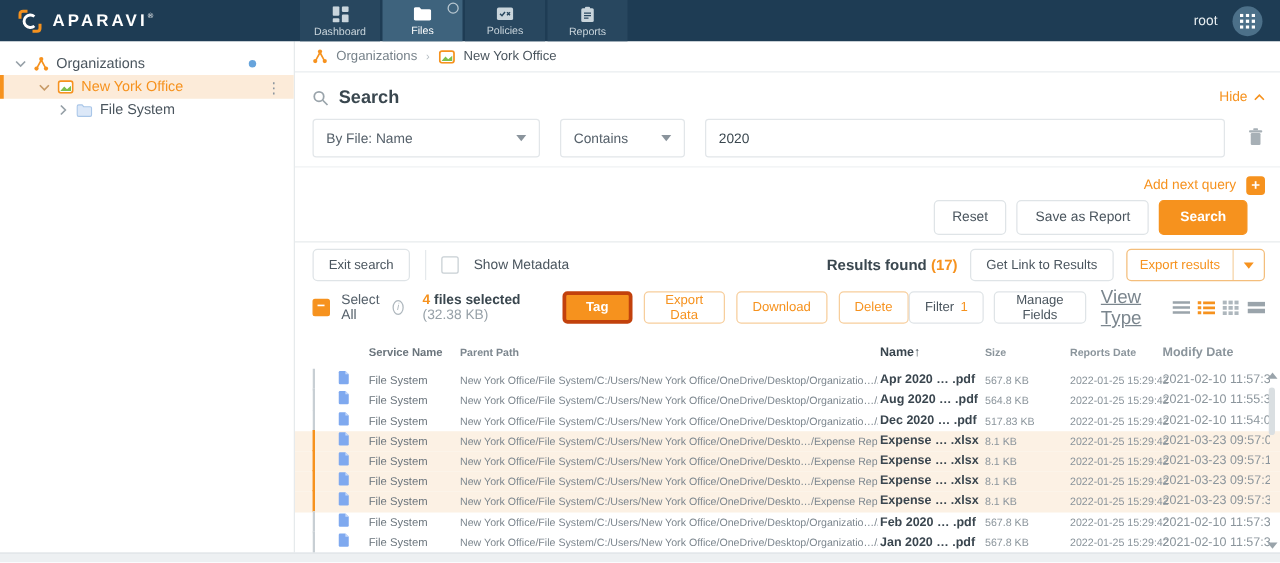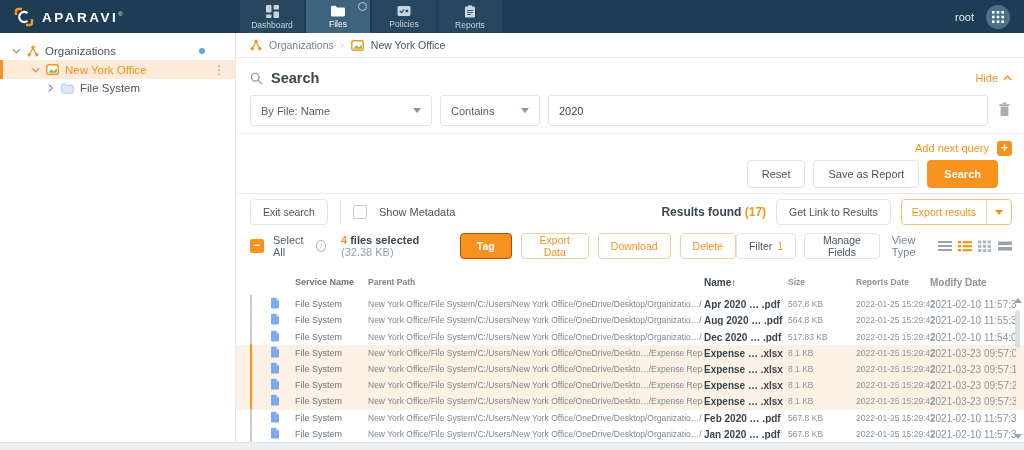--- a/index.html
+++ b/index.html
@@ -35,21 +35,21 @@
   
   .main { position:absolute; left:236px; top:33px; width:788px; height:409px; background:#fff; }
   .breadcrumb { position:absolute; left:0; top:0; right:0; height:25px; display:flex; align-items:center; gap:7px; padding-left:14px; background:#fff; border-bottom:1px solid #E9EDEF; font-size:10.5px; color:#77828A; }
   .breadcrumb .cur { color:#4A555E; }
   .breadcrumb .sep { color:#B6BEC4; font-size:9px; }
 
   .search-head { position:absolute; left:14px; right:12px; top:31px; height:28px; display:flex; align-items:center; justify-content:space-between; }
   .search-title { display:flex; align-items:center; gap:8px; font-size:14.5px; font-weight:700; color:#3A474F; }
   .hide-link { display:flex; align-items:center; gap:5px; color:#F6921E; font-size:11px; cursor:pointer; }
 
-  .query-row { position:absolute; left:14px; right:12px; top:62px; height:31px; display:flex; gap:8px; align-items:center; }
+  .query-row { position:absolute; left:14px; right:12px; top:62px; height:31px; display:flex; gap:16px; align-items:center; }
   .select { border:1px solid #E2E6E9; border-radius:3px; background:#fff; height:31px; display:flex; align-items:center; justify-content:space-between; padding:0 10px; font-size:11px; color:#55606A; cursor:pointer; }
   .sel-field { width:182px; }
   .sel-op { width:100px; }
   .caret { width:0; height:0; border-left:4px solid transparent; border-right:4px solid transparent; border-top:5px solid #8A949C; }
   .qinput { flex:1; height:31px; border:1px solid #E2E6E9; border-radius:3px; padding:0 10px; font-size:11px; color:#3A474F; font-family:"Liberation Sans",sans-serif; outline:none; }
   .trash-btn { width:16px; height:18px; flex:0 0 auto; background:none; border:none; cursor:pointer; padding:0; }
 
   .divider1 { position:absolute; left:0; right:0; top:100px; height:1px; background:#EFF2F4; }
   .addnext { position:absolute; right:12px; top:107px; height:16px; display:flex; align-items:center; gap:8px; }
   .addnext .txt { color:#F6921E; font-size:11px; }
@@ -80,25 +80,25 @@
   .btn-export .cwrap { display:flex; align-items:center; padding:0 8px; border-left:1px solid #F6D3A6; }
   .btn-export .caret { border-top-color:#F6921E; }
 
   .sel-row { position:absolute; left:14px; right:12px; top:200px; height:26px; display:flex; align-items:center; justify-content:space-between; }
   .sel-left { display:flex; align-items:center; gap:9px; }
   .sel-label { font-size:11px; color:#55606A; }
   .iinfo { width:12px; height:12px; border:1px solid #AEB7BD; border-radius:50%; color:#AEB7BD; font-size:8px; line-height:10px; text-align:center; font-style:italic; }
   .sel-count-wrap { font-size:11px; color:#97A1A8; margin-left:6px; margin-right:8px; }
   .sel-count-wrap .n { color:#F6921E; font-weight:700; }
   .sel-count-wrap .t { color:#3A474F; font-weight:700; }
-  .btn-tag { background:#F6921E; border:1px solid #c2410c; color:#fff; font-weight:700; height:26px; font-size:10.5px; padding:0 16px; border-radius:4px; cursor:pointer; }
+  .btn-tag { background:#F6921E; border:3px solid #c2410c; color:#fff; font-weight:700; height:26px; font-size:10.5px; padding:0 16px; border-radius:4px; cursor:pointer; }
   .btn-orange-outline { border:1px solid #F7CE9C; background:#fff; color:#F6921E; height:26px; font-size:10.5px; padding:0 12px; border-radius:4px; display:inline-flex; align-items:center; cursor:pointer; font-family:"Liberation Sans",sans-serif; }
   .sel-right { display:flex; align-items:center; gap:8px; }
   .btn-filter .n { color:#F6921E; margin-left:5px; }
-  .viewtype-label { font-size:11px; color:#7B868E; margin-left:4px; }
+  .viewtype-label { font-size:15px; color:#7B868E; margin-left:4px;text-decoration:underline; }
   .vicons { display:flex; align-items:center; gap:6px; margin-left:2px; }
   .vicon { width:14px; height:13px; display:flex; align-items:center; cursor:pointer; }
 
   
   .table { position:absolute; left:0; right:0; top:235px; bottom:0; background:#fff; }
   .thead { position:relative; height:28px; }
   .th { position:absolute; top:50%; transform:translateY(-50%); font-size:9.5px; font-weight:700; color:#5F6B74; }
   .tbody { position:absolute; left:0; right:0; top:28px; bottom:0; display:flex; flex-direction:column; }
   .trow { flex:1; position:relative; cursor:pointer; }
   .trow.checked { background:#FCF1E4; }

